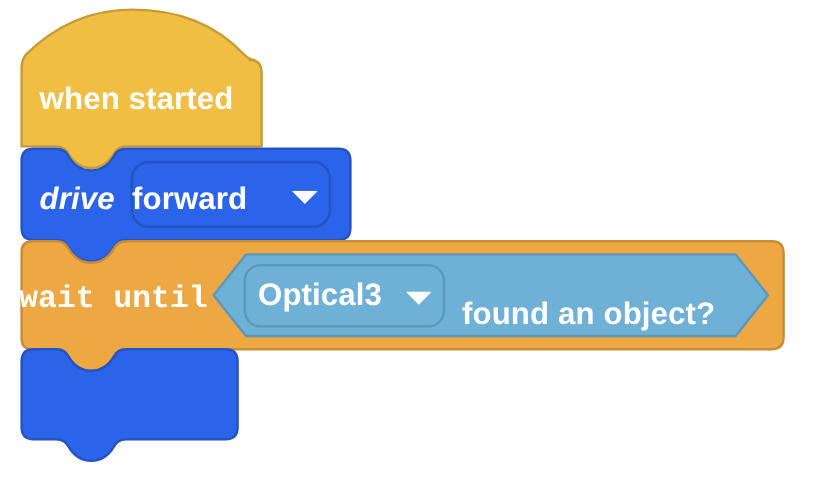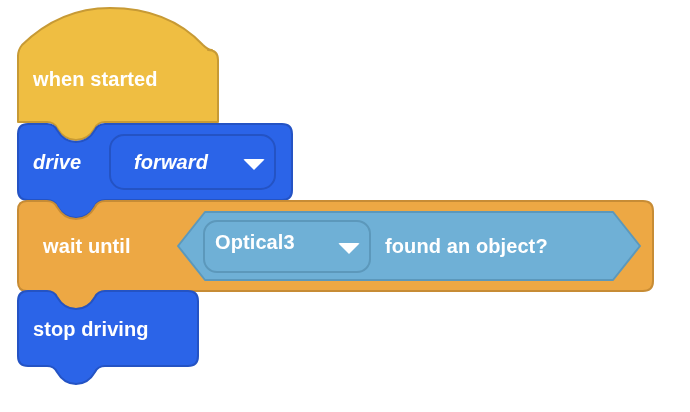--- a/index.html
+++ b/index.html
@@ -23,32 +23,32 @@
     left: 0;
     top: 0;
     width: 690px;
     height: 412px;
   }
   .blk-label {
     position: absolute;
     color: #ffffff;
     font-family: "Liberation Sans", sans-serif;
     font-weight: bold;
-    font-size: 20px;
+    font-size: 26px;
     letter-spacing: 0.1px;
     white-space: nowrap;
     line-height: 1;
     user-select: none;
   }
   .lbl-when    { left: 33px;  top: 69px; }
   .lbl-drive   { left: 33px;  top: 152px; font-style: italic; }
-  .lbl-forward { left: 134px; top: 152px; font-style: italic; }
-  .lbl-wait    { left: 43px;  top: 236px; }
+  .lbl-forward { left: 110px; top: 152px; }
+  .lbl-wait    { left: 16px;  top: 236px; font-family: Liberation Mono, monospace; }
   .lbl-optical { left: 215px; top: 232px; }
-  .lbl-found   { left: 385px; top: 236px; }
+  .lbl-found   { left: 385px; top: 248px; }
   .lbl-stop    { left: 33px;  top: 319px; }
 
   .caret {
     position: absolute;
     width: 0;
     height: 0;
     border-left: 11px solid transparent;
     border-right: 11px solid transparent;
     border-top: 11px solid #ffffff;
     border-radius: 2px;
@@ -161,15 +161,14 @@
   <div class="caret caret-forward"></div>
 
   <div class="blk-label lbl-wait">wait until</div>
 
   <div class="blk-label lbl-optical">Optical3</div>
 
   <div class="caret caret-optical"></div>
 
   <div class="blk-label lbl-found">found an object?</div>
 
-  <div class="blk-label lbl-stop">stop driving</div>
 
 </div>
 
 </body></html>

